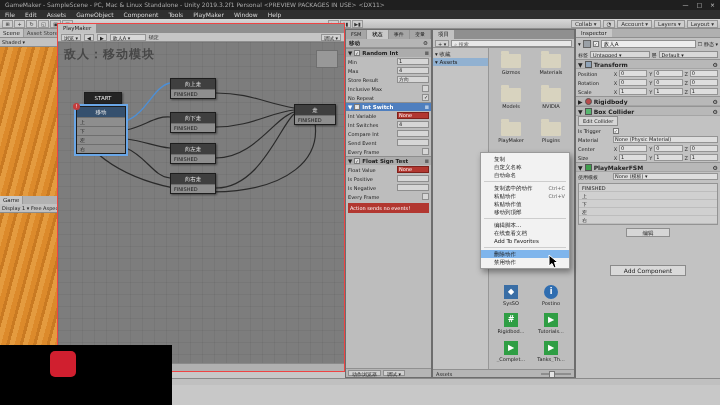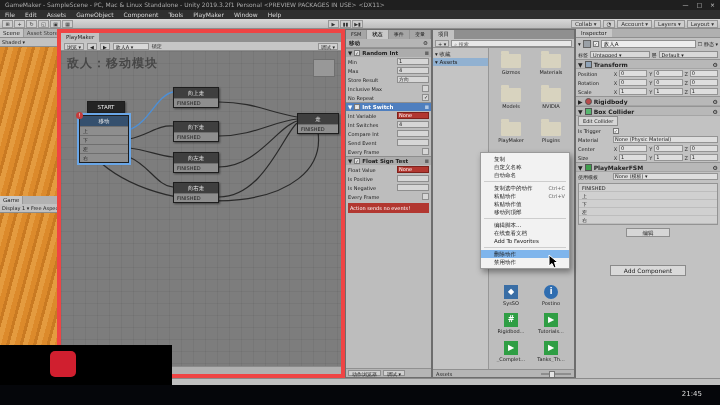--- a/index.html
+++ b/index.html
@@ -26,21 +26,21 @@
 .stabbar{height:9px;background:#b2b2b2;border-bottom:1px solid #8d8d8d;display:flex;white-space:nowrap;overflow:hidden;}
 .stab{background:#c8c8c8;font-size:5.5px;line-height:8px;padding:0 3px;border-right:1px solid #999;}
 .stab.dim{background:#b2b2b2;color:#444;}
 .stool{height:9px;background:#c2c2c2;border-bottom:1px solid #8d8d8d;font-size:5px;line-height:9px;padding:0 2px;color:#222;white-space:nowrap;}
 .orange{position:absolute;left:0;top:18px;right:0;bottom:0;background:repeating-linear-gradient(105deg,#dc8a2b 0 5px,#c97a22 5px 8px,#e49b3f 8px 13px);}
 .gwrap{position:absolute;left:0;top:167px;right:0;}
 .gtabbar{height:8px;background:#b2b2b2;display:flex;}
 .gtool{height:9px;background:#c2c2c2;font-size:5px;line-height:9px;padding:0 2px;white-space:nowrap;overflow:hidden;border-bottom:1px solid #8d8d8d;}
 
 
-.pmWindow{position:absolute;left:57px;top:29px;width:288px;height:349px;background:#c2c2c2;border:4px solid #ef4444;overflow:hidden;}
+.pmWindow{position:absolute;left:57px;top:23px;width:288px;height:349px;background:#c2c2c2;border:1px solid #ef4444;overflow:hidden;}
 .pmtabs{height:9px;background:#8f8f8f;display:flex;}
 .pmtab{background:#c2c2c2;font-size:5.5px;line-height:8px;padding:0 5px;}
 .pmtool{height:9px;background:#c6c6c6;border-bottom:1px solid #8f8f8f;display:flex;align-items:center;gap:3px;font-size:5px;padding:0 3px;white-space:nowrap;}
 .pmbtn{border:1px solid #949494;background:#d2d2d2;padding:0 2px;height:7px;line-height:6px;font-size:5px;}
 .pmsel{border:1px solid #949494;background:#d8d8d8;padding:0 2px;height:7px;line-height:6px;font-size:5px;min-width:36px;}
 .pmspacer{flex:1;}
 .pmcanvas{position:absolute;left:0;top:18px;right:0;bottom:8px;background:#7d7d7d;background-image:linear-gradient(rgba(0,0,0,.05) 1px,transparent 1px),linear-gradient(90deg,rgba(0,0,0,.05) 1px,transparent 1px);background-size:12px 12px;overflow:hidden;}
 .graphTitle{position:absolute;left:6px;top:4px;font-size:12px;font-weight:bold;color:#474747;letter-spacing:1px;}
 .minimap{position:absolute;right:6px;top:8px;width:22px;height:18px;background:#989898;border:1px solid #6f6f6f;}
 .wires{position:absolute;left:0;top:0;}
@@ -699,18 +699,15 @@
         <span class="ms"></span>
       </div>
 
   </div>
   <svg class="cursorArrow" width="11" height="15">
     <polygon points="1,1 1,12 4,9.5 6,14 8,13 6.5,8.5 10,8.5" fill="#000" stroke="#fff" stroke-width="1"></polygon>
   </svg>
 
   <div class="statusstrip"></div>
   <div class="blackLeft"></div>
-  <div class="bottomBar">
-    <span class="timeTxt">21:45</span>
-  </div>
   <div class="logo"></div>
 
 </div>
 
 </body></html>

